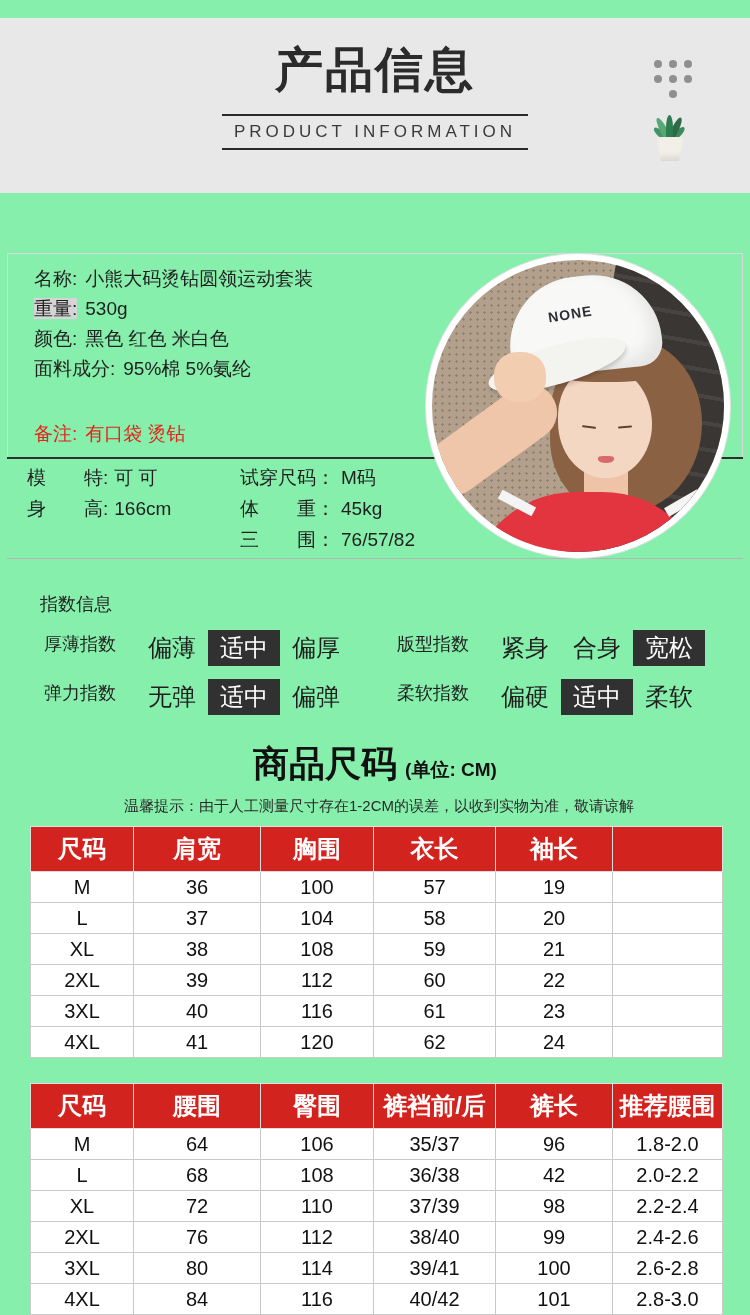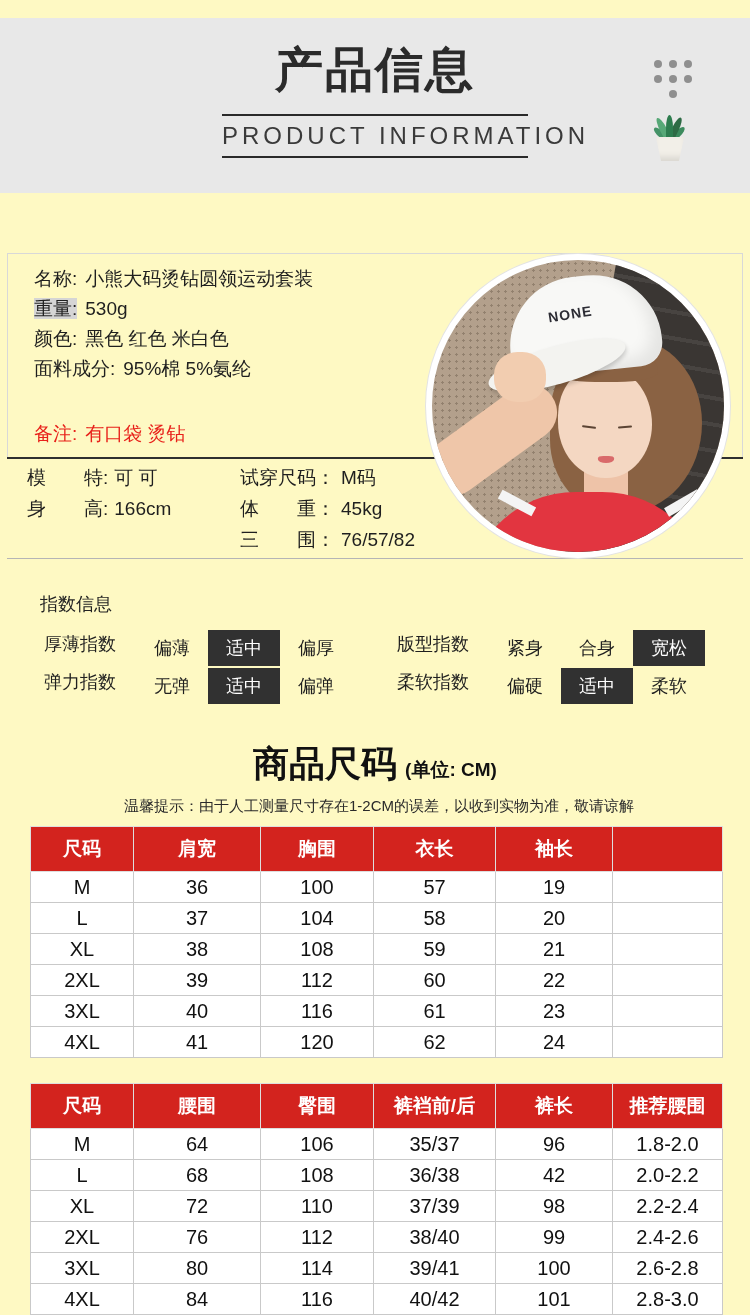--- a/index.html
+++ b/index.html
@@ -1,25 +1,25 @@
 <!DOCTYPE html>
 <html><head>
 <meta charset="utf-8">
 <style>
   html,body{margin:0;padding:0;background:#fff;}
   body{font-family:"Liberation Sans","DejaVu Sans",sans-serif;color:#1f1f1f;}
-  .page{position:relative;width:750px;height:1315px;background:#fef9c3;overflow:hidden;}
+  .page{position:relative;width:750px;height:1315px;background:#86efac;overflow:hidden;}
 
   
   .hero{position:absolute;left:0;top:18px;width:750px;height:175px;background:#e8e8e8;}
   .hero-title{position:absolute;left:0;top:28px;width:100%;margin:0;text-align:center;
     font-size:48px;font-weight:800;letter-spacing:2px;color:#2b2b2b;line-height:1;}
   .sub-wrap{position:absolute;left:50%;top:96px;transform:translateX(-50%);width:306px;
     border-top:2px solid #2a2a2a;border-bottom:2px solid #2a2a2a;padding:6px 0;}
-  .sub-title{text-align:center;font-size:24px;letter-spacing:4px;color:#3a3a3a;white-space:nowrap;}
+  .sub-title{text-align:center;font-size:17px;letter-spacing:4px;color:#3a3a3a;white-space:nowrap;}
   .dots{position:absolute;right:58px;top:42px;display:grid;grid-template-columns:repeat(3,8px);gap:7px;}
   .dots span{width:8px;height:8px;border-radius:50%;background:#8f8f8f;}
   .dots span:nth-child(7){grid-column:2;}
   .plant{position:absolute;right:58px;top:93px;width:44px;height:50px;}
   .pot{position:absolute;bottom:0;left:6px;width:32px;height:24px;background:#f2efe8;
     clip-path:polygon(6% 0,94% 0,78% 100%,22% 100%);box-shadow:inset 0 -4px 6px rgba(0,0,0,.1);}
   .leaf{position:absolute;bottom:20px;width:7px;height:26px;border-radius:50% 50% 10% 10%;transform-origin:bottom center;}
   .l1{left:18px;background:#2e7d4f;}
   .l2{left:18px;background:#57a877;transform:rotate(-28deg);}
   .l3{left:18px;background:#2e6b45;transform:rotate(26deg);}
@@ -67,37 +67,37 @@
     font-size:14px;font-weight:700;letter-spacing:1px;color:#2c2c34;}
   .ph-shirt{position:absolute;left:34px;top:232px;width:246px;height:120px;background:#e23540;border-radius:110px 110px 0 0;}
   .ph-stripe{position:absolute;width:38px;height:10px;background:#f4f4f4;top:238px;}
   .s1{left:66px;transform:rotate(28deg);}
   .s2{left:232px;transform:rotate(-30deg);}
   .ph-arm{position:absolute;left:-16px;top:152px;width:150px;height:56px;background:#efc6a9;border-radius:30px;transform:rotate(-36deg);}
   .ph-hand{position:absolute;left:62px;top:92px;width:52px;height:50px;background:#f2cdb0;border-radius:45%;}
 
   
   .index-title{position:absolute;left:40px;top:592px;font-size:18px;color:#222;}
-  .index-grid{position:absolute;left:44px;top:626px;display:grid;grid-template-columns:353px 353px;row-gap:2px;}
+  .index-grid{position:absolute;left:44px;top:626px;display:grid;grid-template-columns:353px 353px;row-gap:13px;}
   .igroup{display:flex;align-items:center;height:36px;}
   .ilabel{width:92px;font-size:18px;color:#1f1f1f;}
-  .opt{width:72px;height:36px;line-height:36px;text-align:center;font-size:18px;color:#1f1f1f;margin-top:8px;}
+  .opt{width:72px;height:36px;line-height:36px;text-align:center;font-size:24px;color:#1f1f1f;margin-top:8px;}
   .opt.sel{background:#313131;color:#ffffff;}
 
   
   .size-title{position:absolute;left:0;top:740px;width:100%;text-align:center;white-space:nowrap;}
   .size-title .big{font-size:36px;font-weight:800;color:#111;}
   .size-title .unit{font-size:19px;font-weight:700;color:#111;margin-left:8px;}
   .notice{position:absolute;left:4px;top:797px;width:100%;text-align:center;font-size:15px;color:#2a2a2a;}
 
   table.tbl{position:absolute;left:30px;width:692px;border-collapse:collapse;table-layout:fixed;
     text-align:center;background:#fff;}
   .tbl1{top:826px;}
   .tbl2{top:1083px;}
-  .tbl th{background:#d3231e;color:#ffffff;font-size:19px;font-weight:700;height:42px;
+  .tbl th{background:#d3231e;color:#ffffff;font-size:24px;font-weight:700;height:42px;
     border:1px solid #dedede;}
   .tbl td{height:28px;line-height:28px;font-size:20px;color:#111;border:1px solid #c9c9c9;}
 </style>
 </head>
 <body>
 
 <div class="page">
 
   <header class="hero">
     <h1 class="hero-title">产品信息</h1>

